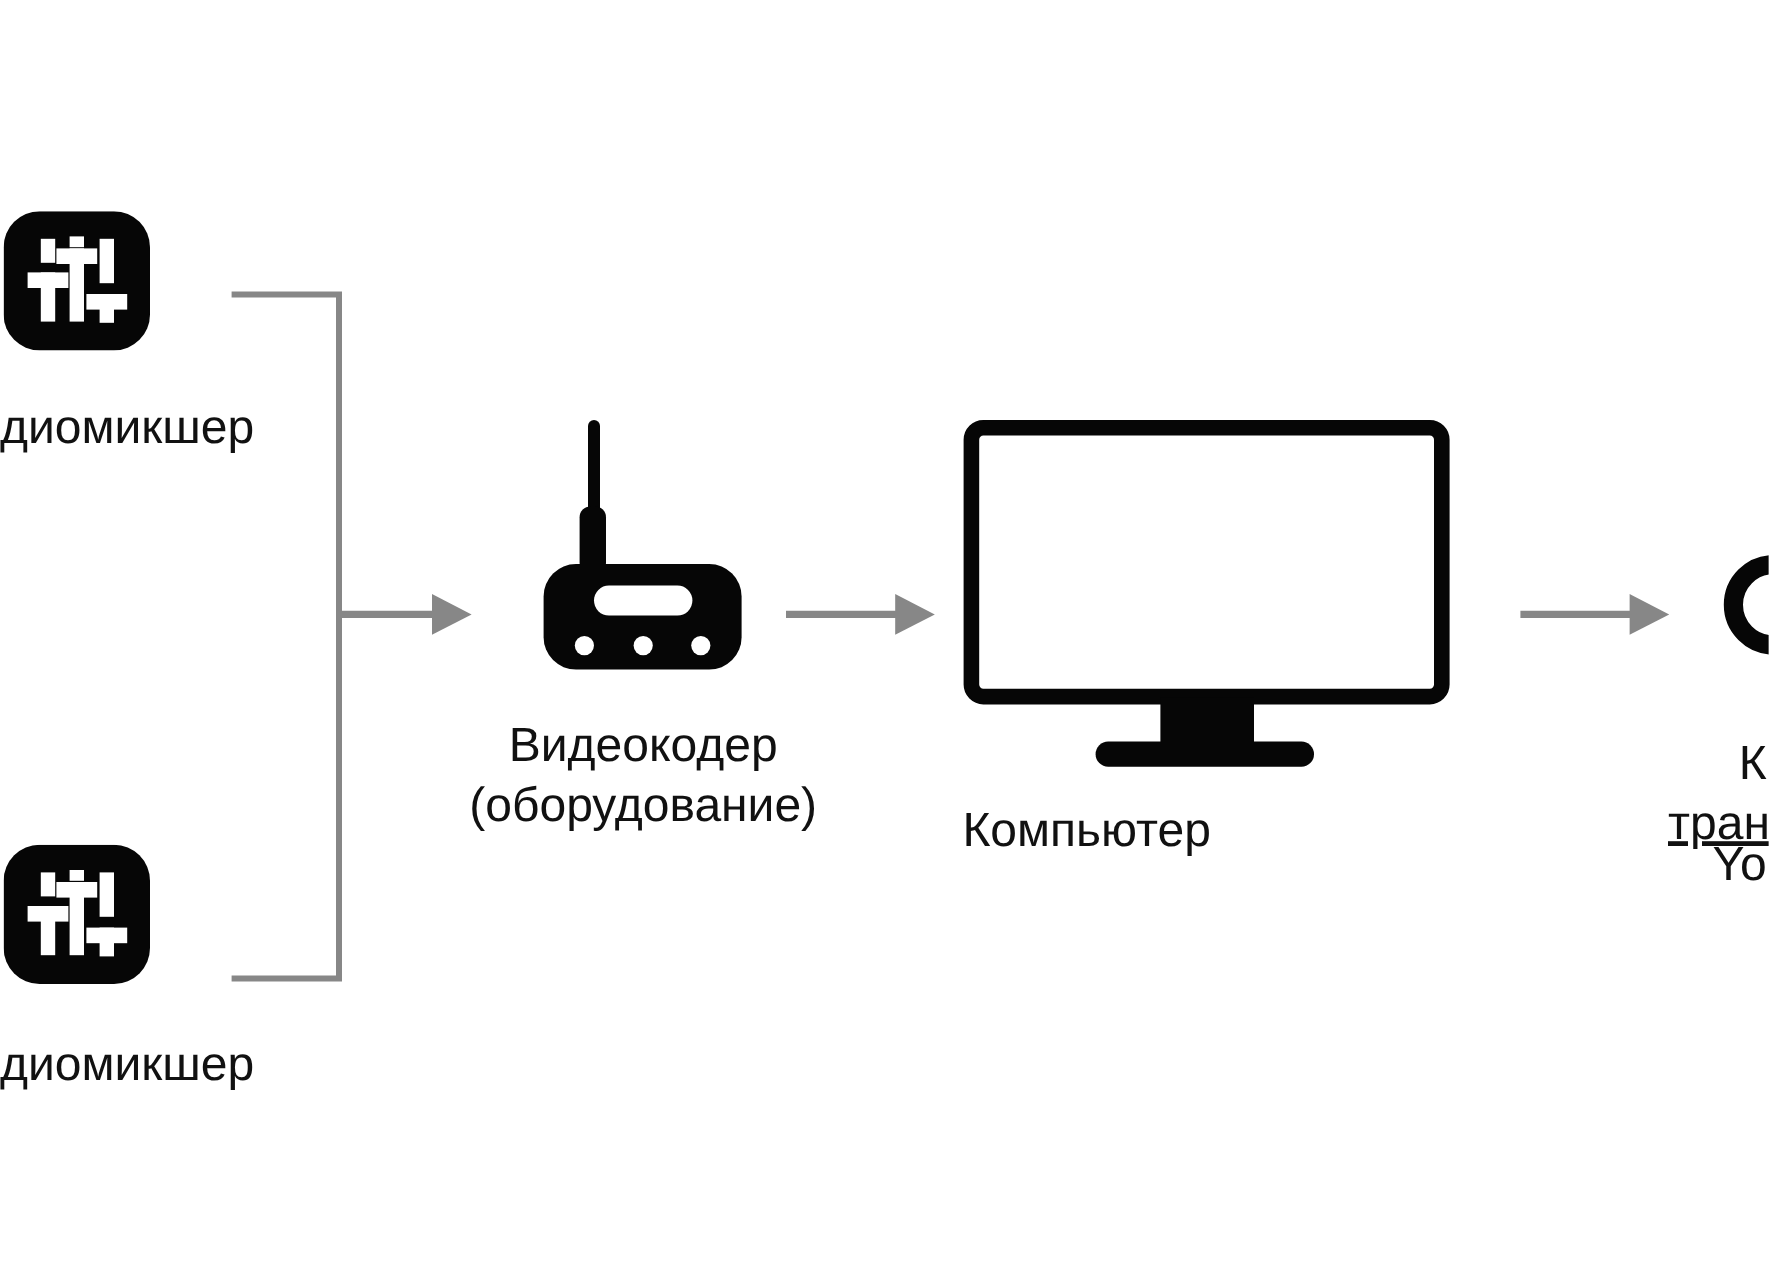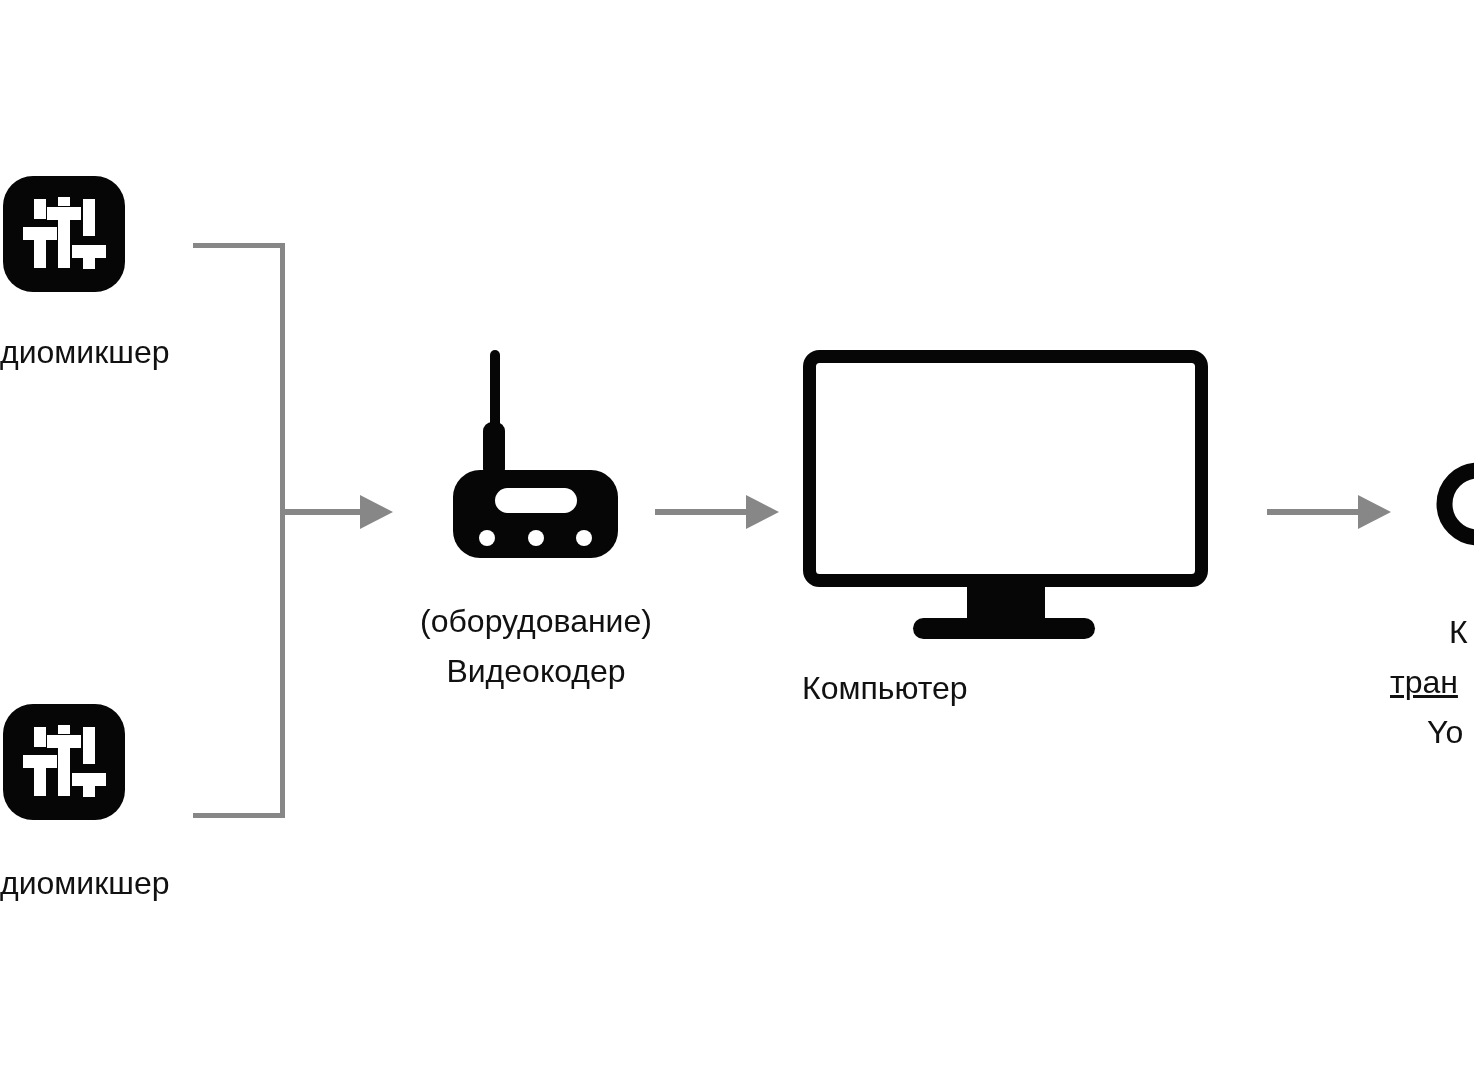--- a/index.html
+++ b/index.html
@@ -11,36 +11,36 @@
     position: relative;
     width: 1474px;
     height: 1069px;
     background: #ffffff;
     overflow: hidden;
     font-family: "Liberation Sans", sans-serif;
   }
   .abs { position: absolute; }
   .label {
     position: absolute;
-    font-size: 32px;
+    font-size: 40px;
     line-height: 1;
     color: #111111;
     white-space: nowrap;
   }
   
   #icon-audio-mixer { left: 3px;  top: 176px; width: 122px; height: 116px; }
   #icon-video-mixer { left: 3px;  top: 704px; width: 122px; height: 116px; }
   
   #label-audio-mixer { left: 0px;   top: 336px; }
   #label-video-mixer { left: 0px;   top: 867px; }
   #label-encoder     { left: 336px; top: 596px; width: 400px; text-align: center; line-height: 50px; }
   #label-computer    { left: 802px; top: 672px; width: 400px; text-align: left; }
   #label-dest-1 { left: 1449px; top: 616px; }
   #label-dest-2 { left: 1390px; top: 666px; text-decoration: underline; }
-  #label-dest-3 { left: 1427px; top: 716px; }
+  #label-dest-3 { left: 1427px; top: 700px; }
   
   #icon-encoder  { left: 450px;  top: 350px; width: 170px; height: 210px; }
   #icon-computer { left: 796px;  top: 343px; width: 420px; height: 300px; }
   #icon-ring     { left: 1420px; top: 445px; width: 120px; height: 120px; }
   
   #connectors {
     position: absolute;
     left: 0; top: 0;
     width: 1474px; height: 1069px;
     pointer-events: none;
@@ -102,22 +102,22 @@
   <svg id="icon-encoder" class="abs" viewBox="0 0 170 210" xmlns="http://www.w3.org/2000/svg">
     <rect x="40" y="0" width="10" height="82" rx="5" fill="#060606"></rect>
     <rect x="33" y="72" width="22" height="56" rx="9" fill="#060606"></rect>
     <rect x="3" y="120" width="165" height="88" rx="27" fill="#060606"></rect>
     <rect x="45" y="138" width="82" height="25" rx="12.5" fill="#ffffff"></rect>
     <circle cx="37" cy="188" r="8" fill="#ffffff"></circle>
     <circle cx="86" cy="188" r="8" fill="#ffffff"></circle>
     <circle cx="134" cy="188" r="8" fill="#ffffff"></circle>
   </svg>
   <div id="label-encoder" class="label">
+    <div>Видеокодер</div>
     <div>(оборудование)</div>
-    <div>Видеокодер</div>
   </div>
 
   <svg id="icon-computer" class="abs" viewBox="0 0 420 300" xmlns="http://www.w3.org/2000/svg">
     <rect x="13.5" y="13.5" width="392" height="224" rx="10" fill="#ffffff" stroke="#060606" stroke-width="13"></rect>
     <rect x="171" y="238" width="78" height="44" fill="#060606"></rect>
     <rect x="117" y="275" width="182" height="21" rx="10.5" fill="#060606"></rect>
   </svg>
   <div id="label-computer" class="label">Компьютер</div>
 
   <svg id="icon-ring" class="abs" viewBox="0 0 120 120" xmlns="http://www.w3.org/2000/svg">

